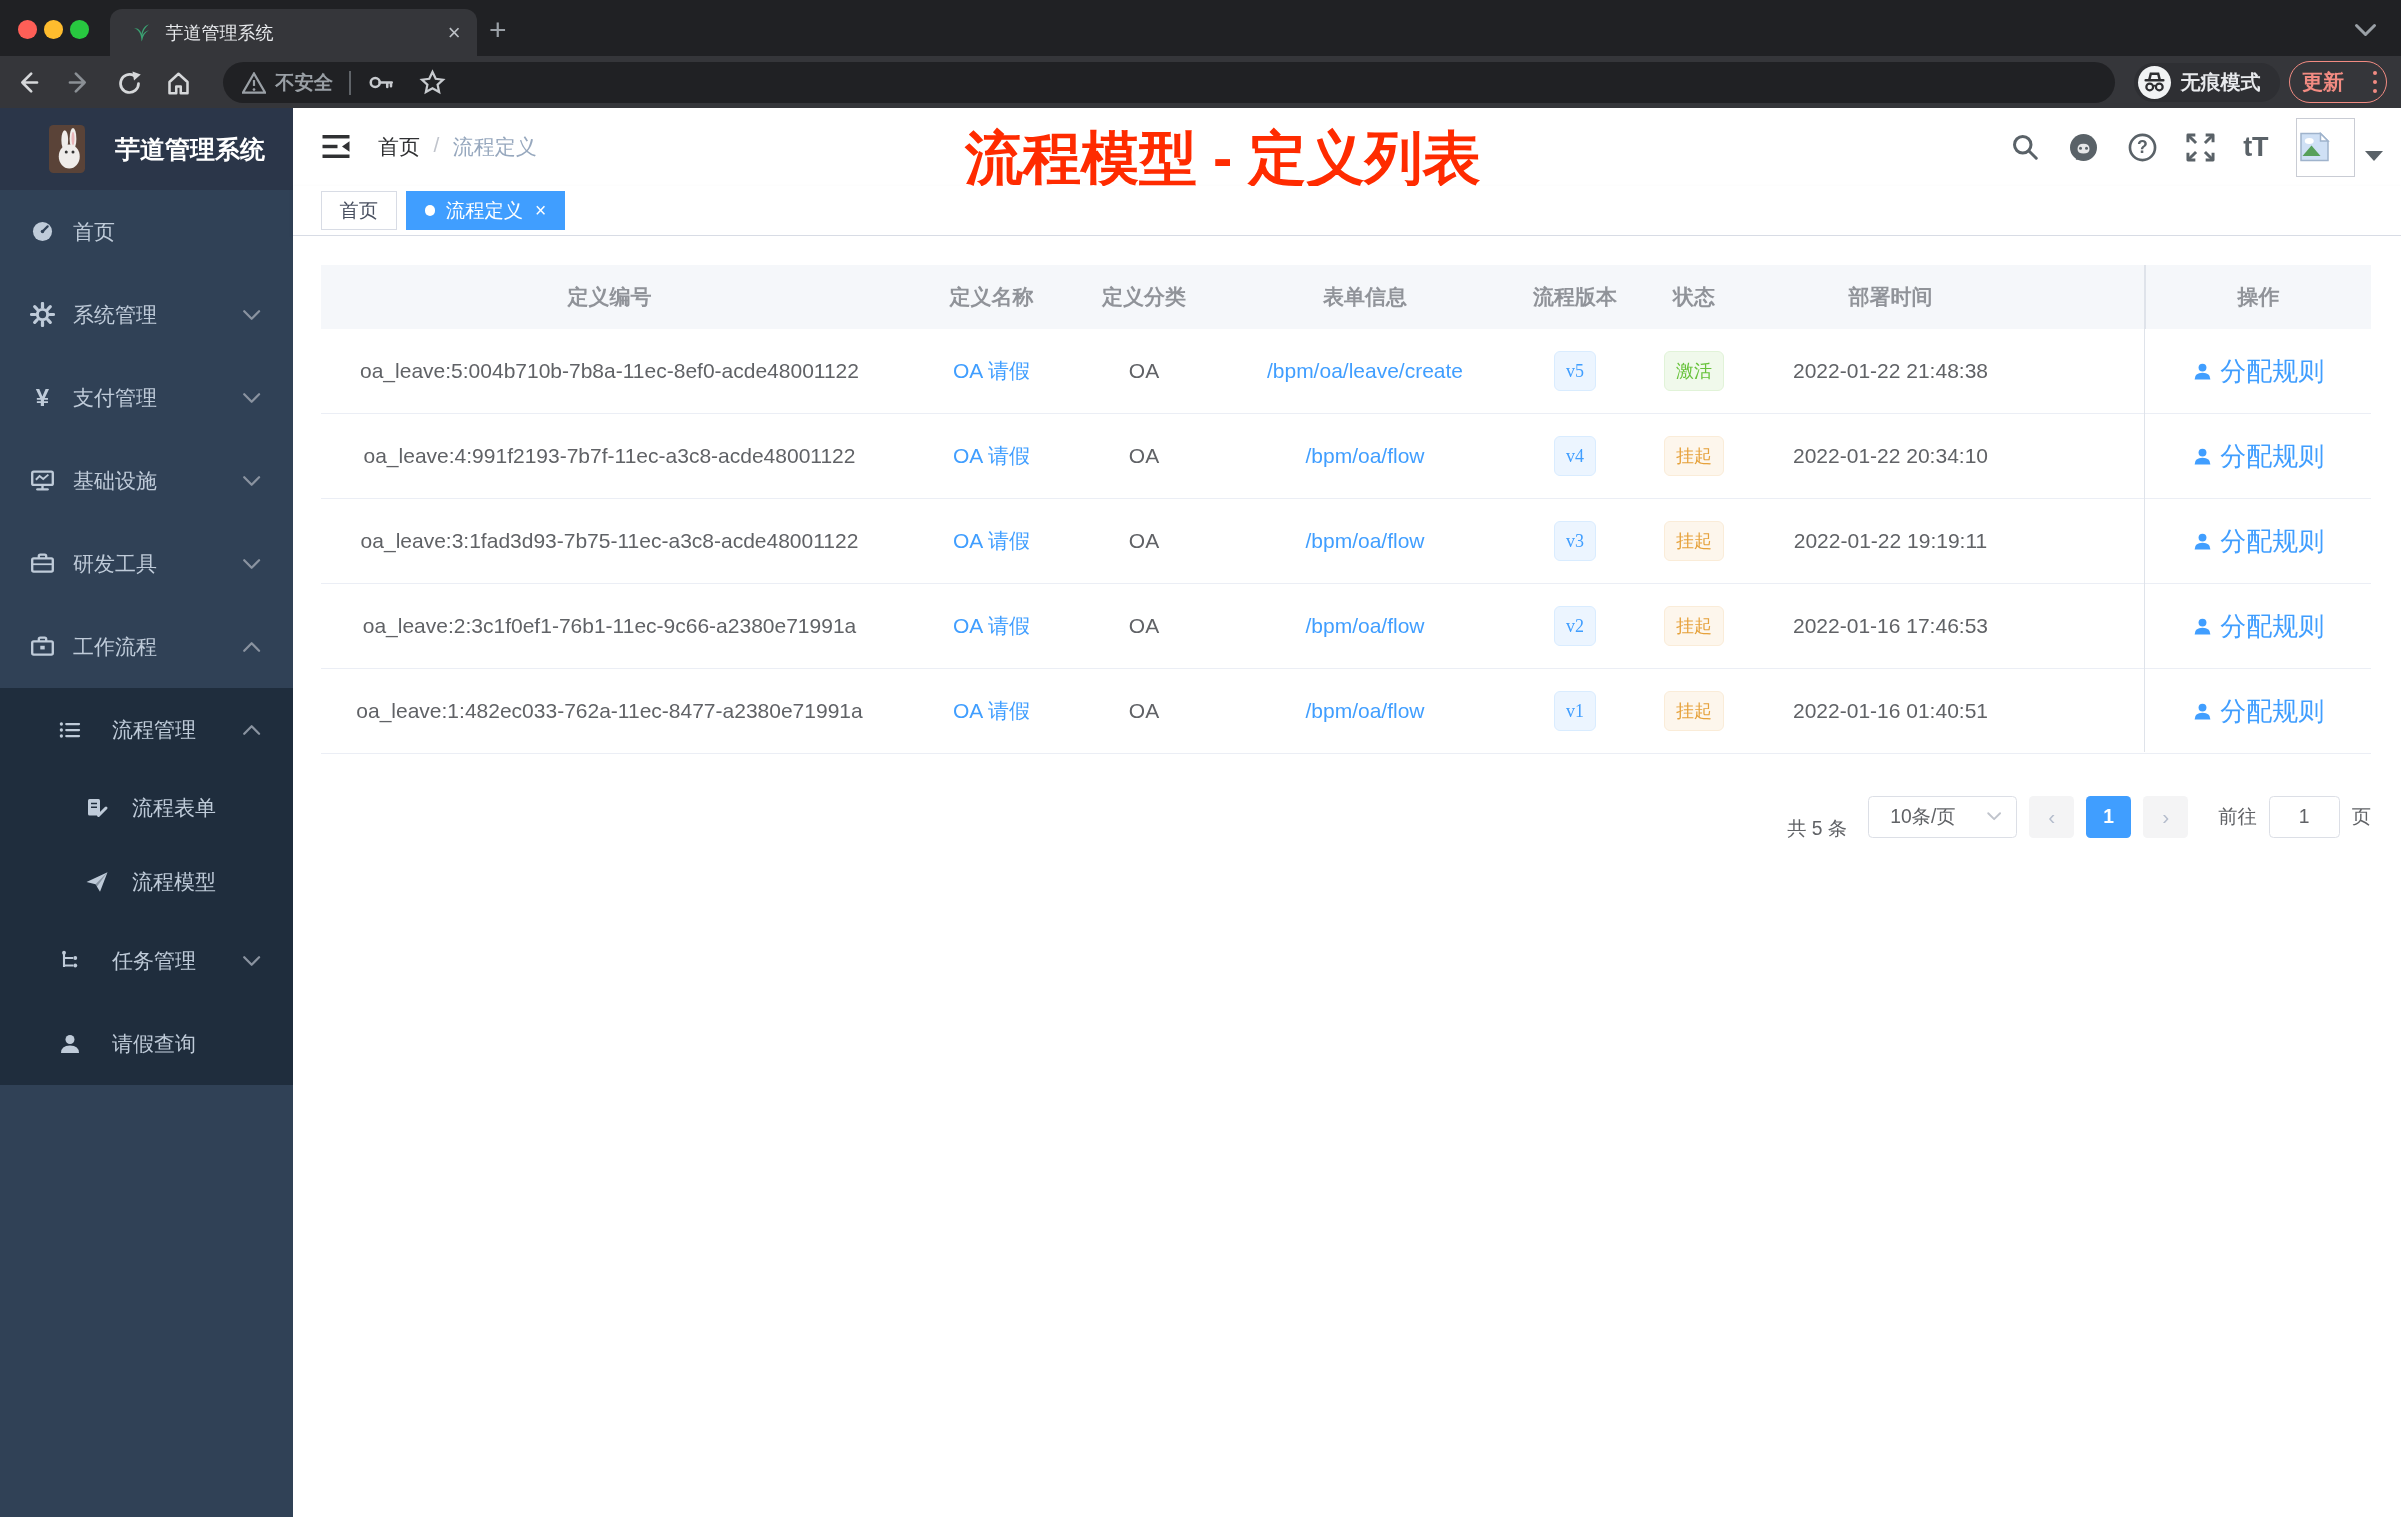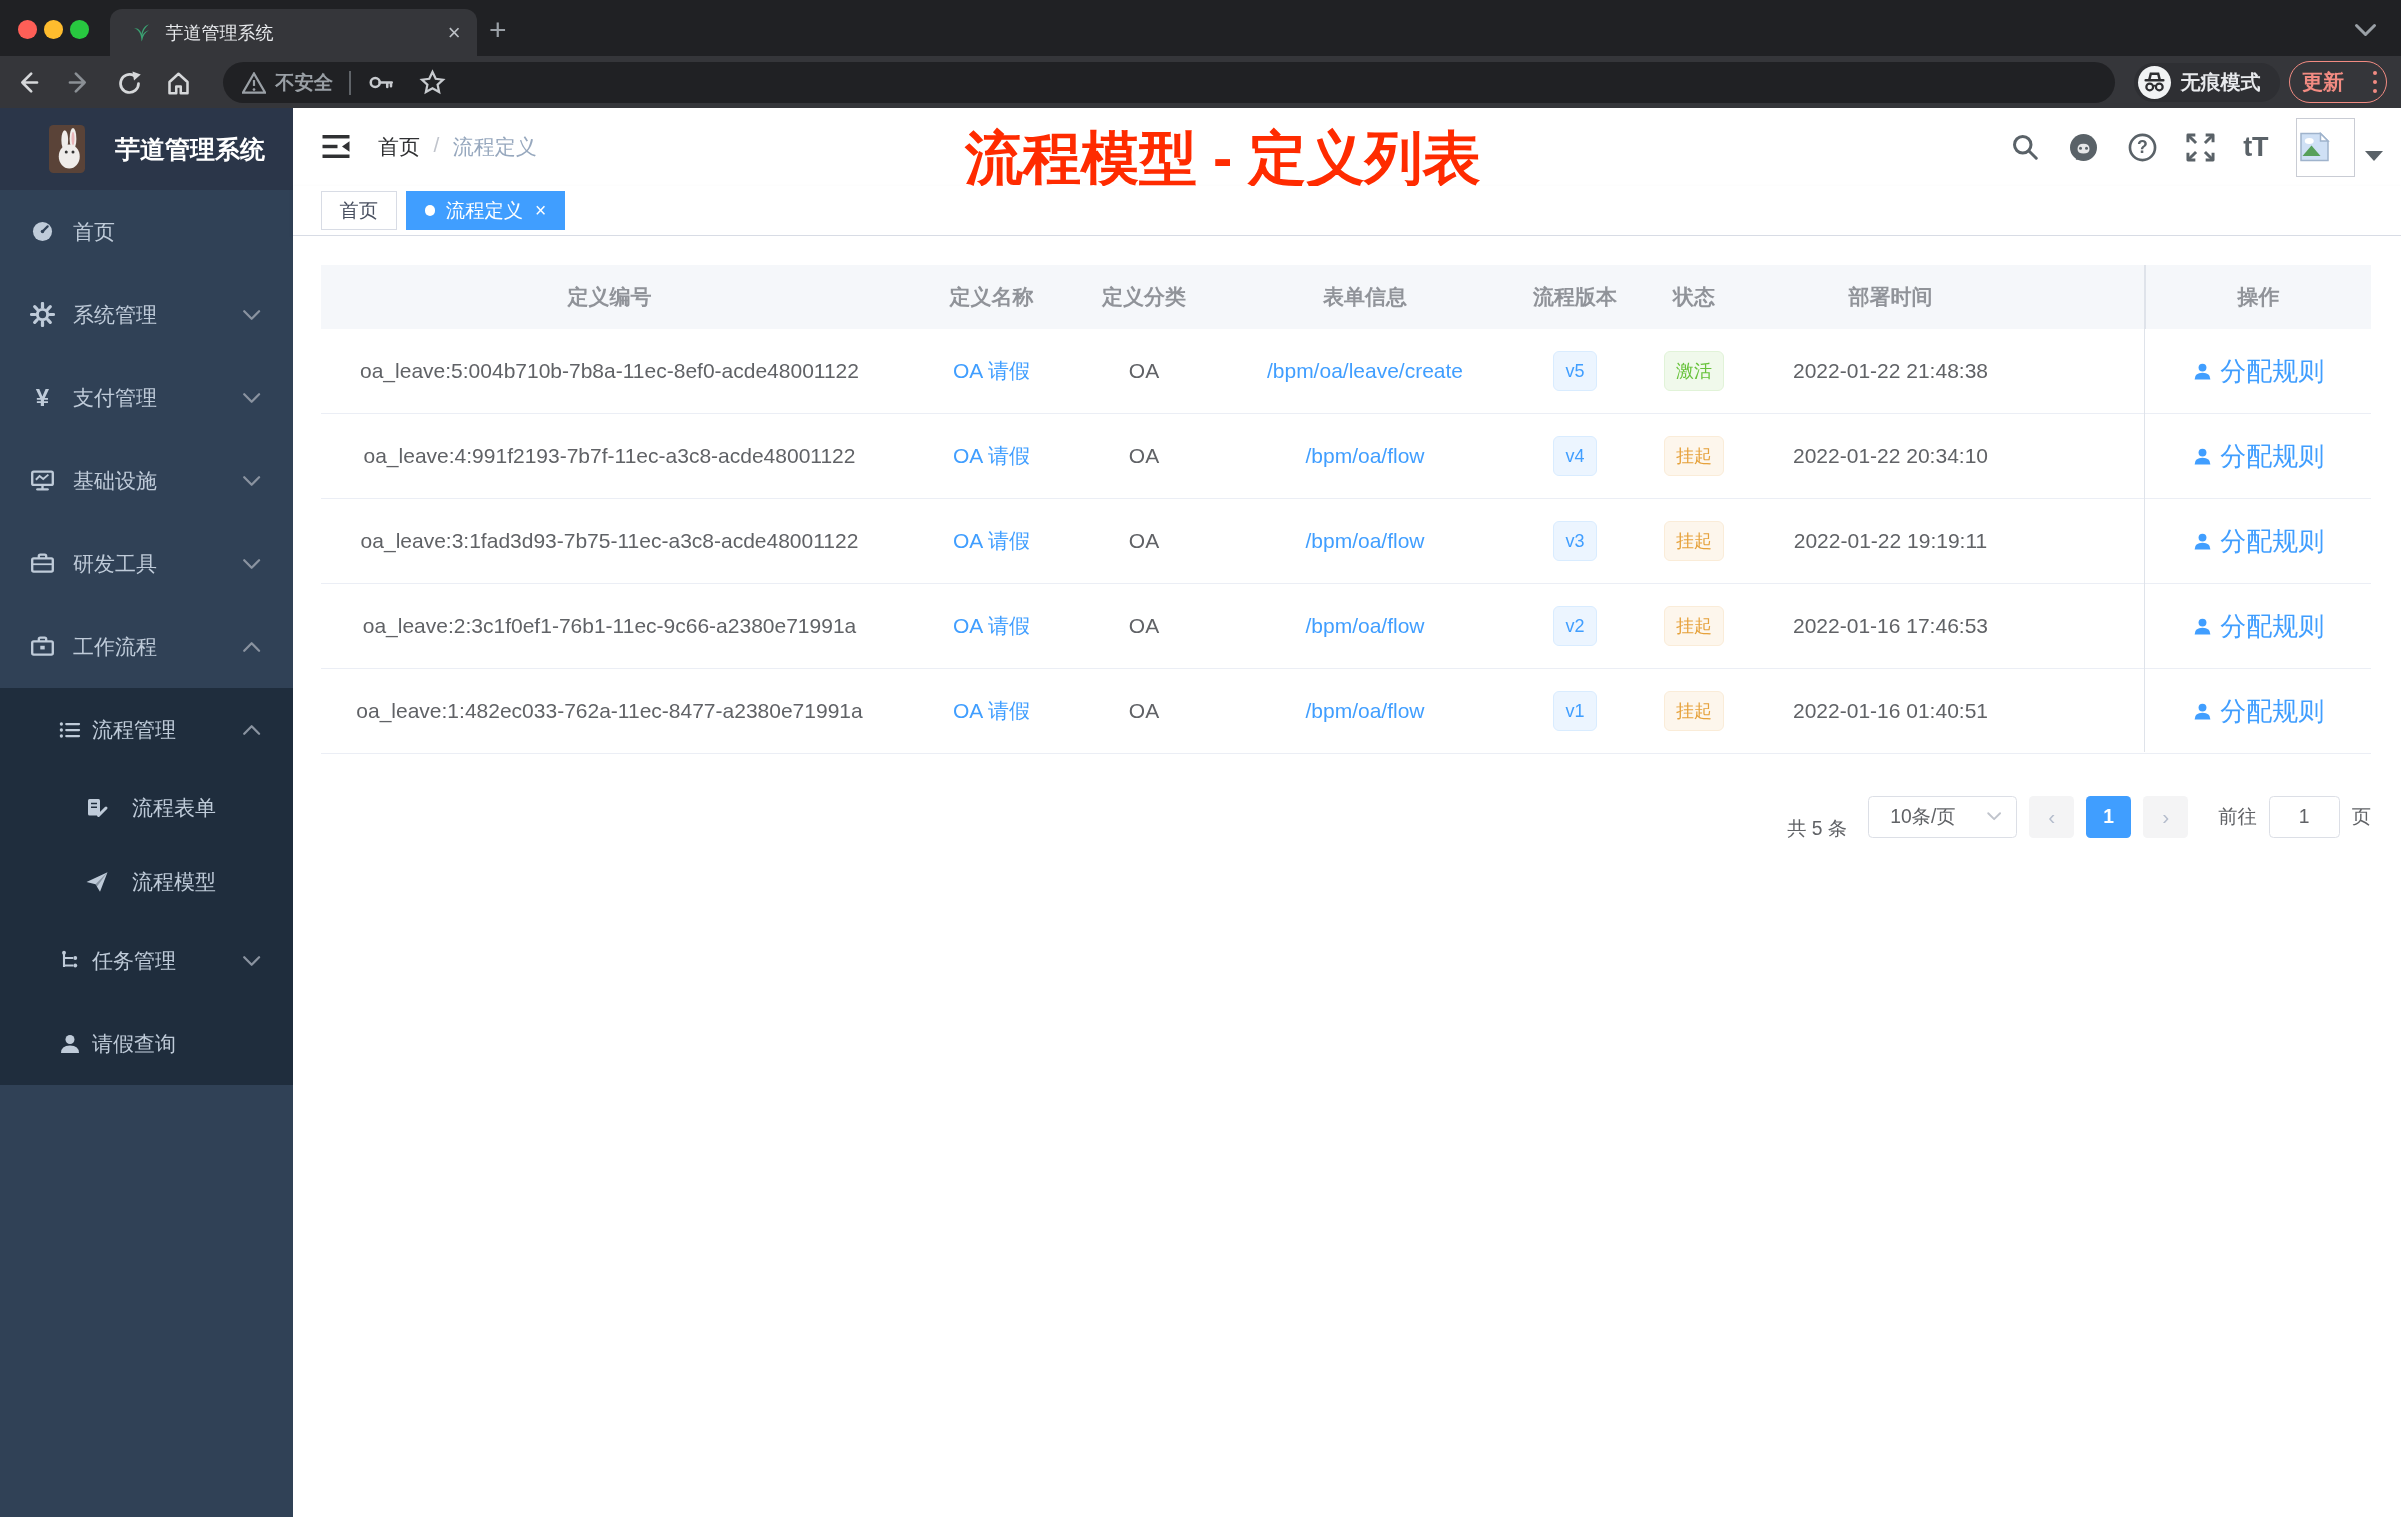--- a/index.html
+++ b/index.html
@@ -42,21 +42,21 @@
   .app { position:relative; display:flex; height:1410px; }
   .sidebar { position:relative; width:293px; background:#304156; flex:none; }
   .logo { height:82px; display:flex; align-items:center; background:#2b3649; }
   .logo-img { width:36px; height:48px; margin-left:49px; border-radius:4.5px; overflow:hidden; flex:none; }
   .logo-title { color:#fff; font-size:25px; font-weight:bold; margin-left:30px; white-space:nowrap; }
   .mi { position:relative; height:83px; display:flex; align-items:center; color:#bfcbd9; font-size:21px; }
   .mi .ic { position:absolute; left:30px; width:25px; text-align:center; }
   .mi .lbl { position:absolute; left:73px; white-space:nowrap; }
   .mi .chev { position:absolute; left:242px; }
   .submenu { background:#1f2d3d; }
-  .mi.l2 { height:83px; } .mi.l2 .ic { left:58px; } .mi.l2 .lbl { left:92px; }
+  .mi.l2 { height:83px; } .mi.l2 .ic { left:58px; } .mi.l2 .lbl { left:112px; }
   .mi.l3 { height:74px; } .mi.l3 .ic { left:85px; } .mi.l3 .lbl { left:132px; }
   .yen { font-size:24px; font-weight:bold; color:#bfcbd9; }
 
   .main { position:relative; flex:1; background:#fff; }
   .navbar { position:relative; height:78px; background:#fff; }
   .hamburger { position:absolute; left:27.5px; top:25px; }
   .bc { position:absolute; left:85px; top:25px; font-size:21px; white-space:nowrap; display:flex; gap:13.4px; }
   .bc .home { color:#303133; } .bc .sep { color:#c0c4cc; } .bc .cur { color:#97a8be; }
   .annotation { position:absolute; left:672px; top:12px; font-size:58px; font-weight:bold; color:#ff2b00; white-space:nowrap; }
   .hicons { position:absolute; right:0; top:0; height:78px; display:flex; align-items:center; }
@@ -74,21 +74,21 @@
   .tv-close { font-size:19.3px; margin-left:12px; color:#fff; }
 
   .content { position:relative; height:1282px; background:#fff; }
   .table { position:relative; left:27.5px; top:29px; width:2050px; }
   .trow { display:grid; grid-template-columns:578px 186px 119px 323px 97px 141px 252px 128px 227px; align-items:center; }
   .thead { height:64px; background:#f5f7fa; color:#909399; font-size:21px; font-weight:bold; }
   .tbody { height:85px; border-bottom:0.7px solid #ebeef5; color:#606266; font-size:21px; }
   .cell { text-align:center; white-space:nowrap; overflow:hidden; }
   .link { color:#409eff; }
   .tag { display:inline-block; font-size:18px; line-height:1; padding:9.7px 11px; border-radius:6px; border:0.7px solid; }
-  .tag.info { background:#ecf5ff; border-color:#d9ecff; color:#409eff; }
+  .tag.info { background:#ecf5ff; border-color:#d9ecff; color:#409eff;font-family:Liberation Serif, serif; }
   .tag.success { background:#f0f9eb; border-color:#e1f3d8; color:#67c23a; }
   .tag.warning { background:#fdf6ec; border-color:#faecd8; color:#e6a23c; }
   .action { display:inline-flex; align-items:center; gap:7.4px; color:#409eff; font-size:26px; }
   .vline { position:absolute; left:1823px; top:0; width:0.7px; height:487px; background:#dfe3ea; }
 
   .pagination { position:absolute; top:558px; right:30px; height:45px; display:flex; align-items:center; gap:12px;
     color:#606266; font-size:19.3px; }
   .pg-total { margin-right:9px;margin-top:24px; }
   .pg-select { width:149px; height:42px; border:0.7px solid #dcdfe6; border-radius:4.5px; display:flex;
     align-items:center; justify-content:space-between; padding:0 13.4px 0 21px; color:#606266; }

